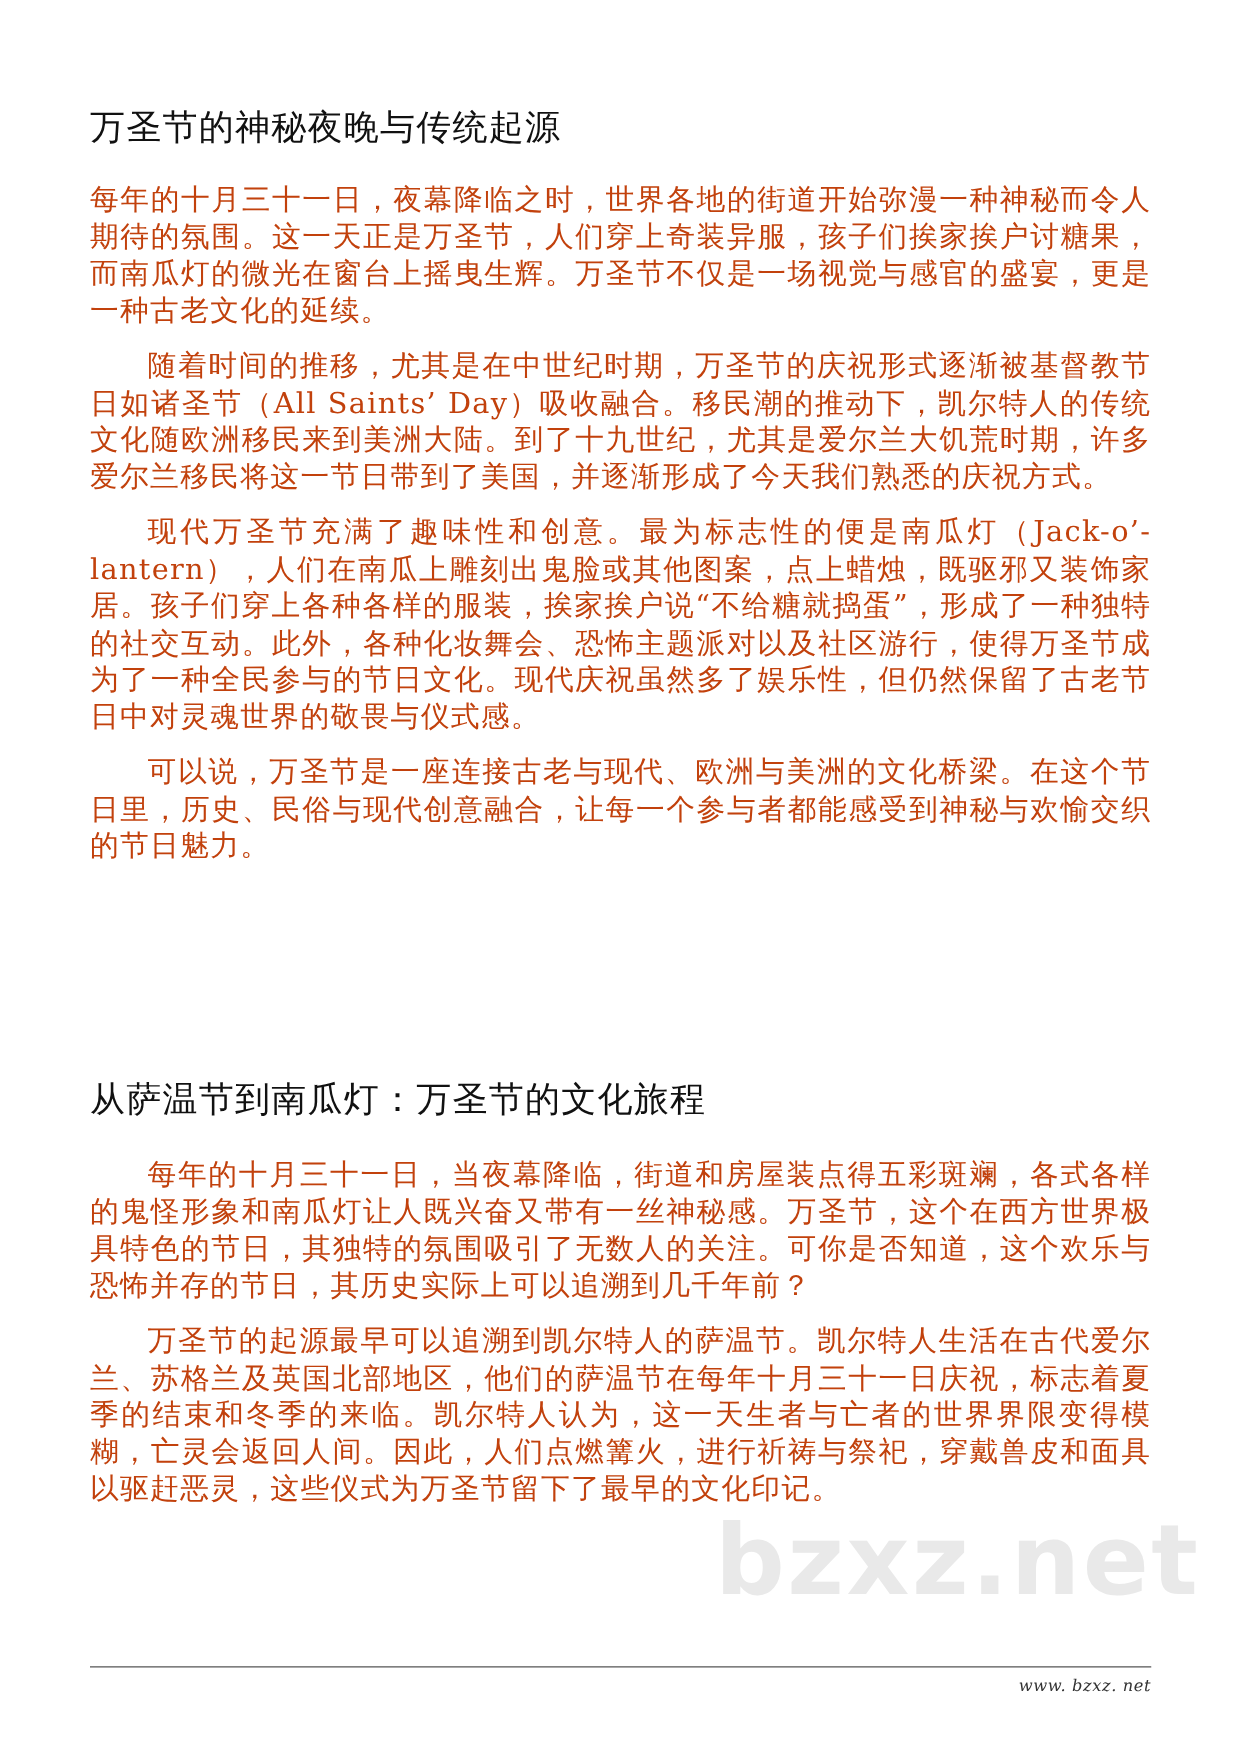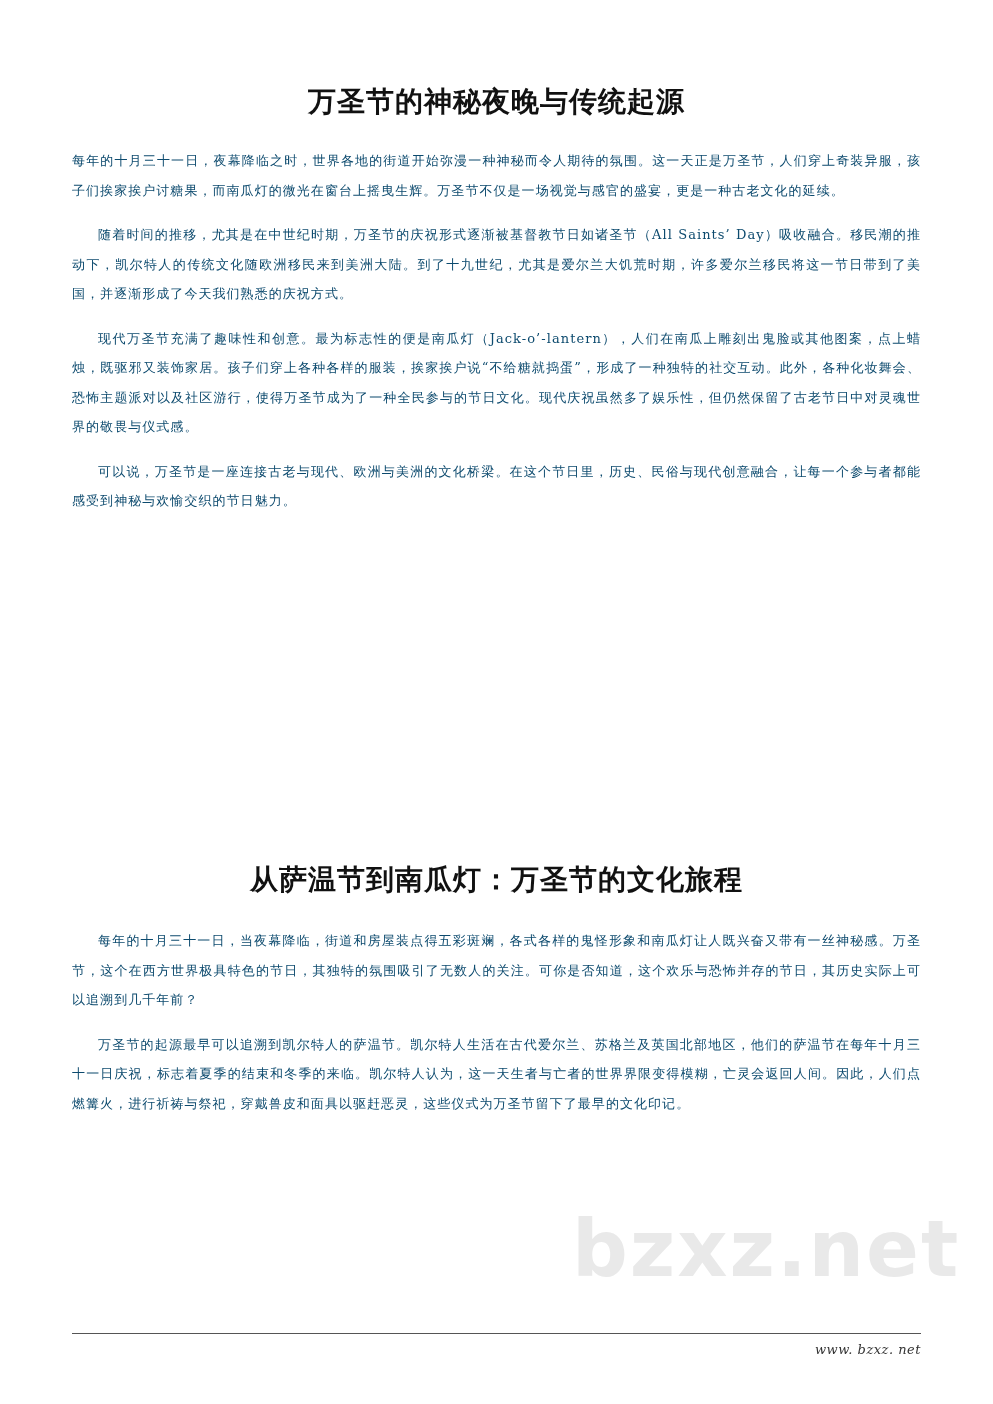--- a/index.html
+++ b/index.html
@@ -23,36 +23,36 @@
     }
     .article {
       position: absolute;
       left: 0;
       width: 849px;
     }
     .article-1 { top: 84px; }
     .article-2 { top: 862px; }
     .title {
       margin: 0;
-      text-align: center;
+      text-align: left;
       font-family: "DejaVu Sans", "Liberation Sans", sans-serif;
-      font-weight: bold;
+      font-weight: normal;
       font-size: 28px;
       line-height: 36px;
       letter-spacing: 1px;
       color: #111111;
     }
     .para {
       margin: 0;
-      font-size: 13px;
+      font-size: 23px;
       line-height: 29.5px;
       text-align: justify;
       text-justify: inter-character;
       letter-spacing: 1.05px;
-      color: #0c4a6e;
+      color: #c2410c;
     }
     .article-1 .title { margin-bottom: 26px; }
     .article-2 .title { margin-bottom: 28px; }
     .para + .para { margin-top: 15px; }
     .para.indent { text-indent: 2em; }
     .watermark {
       position: absolute;
       left: 572px;
       top: 1214px;
       font-family: "DejaVu Sans", "Liberation Sans", sans-serif;

